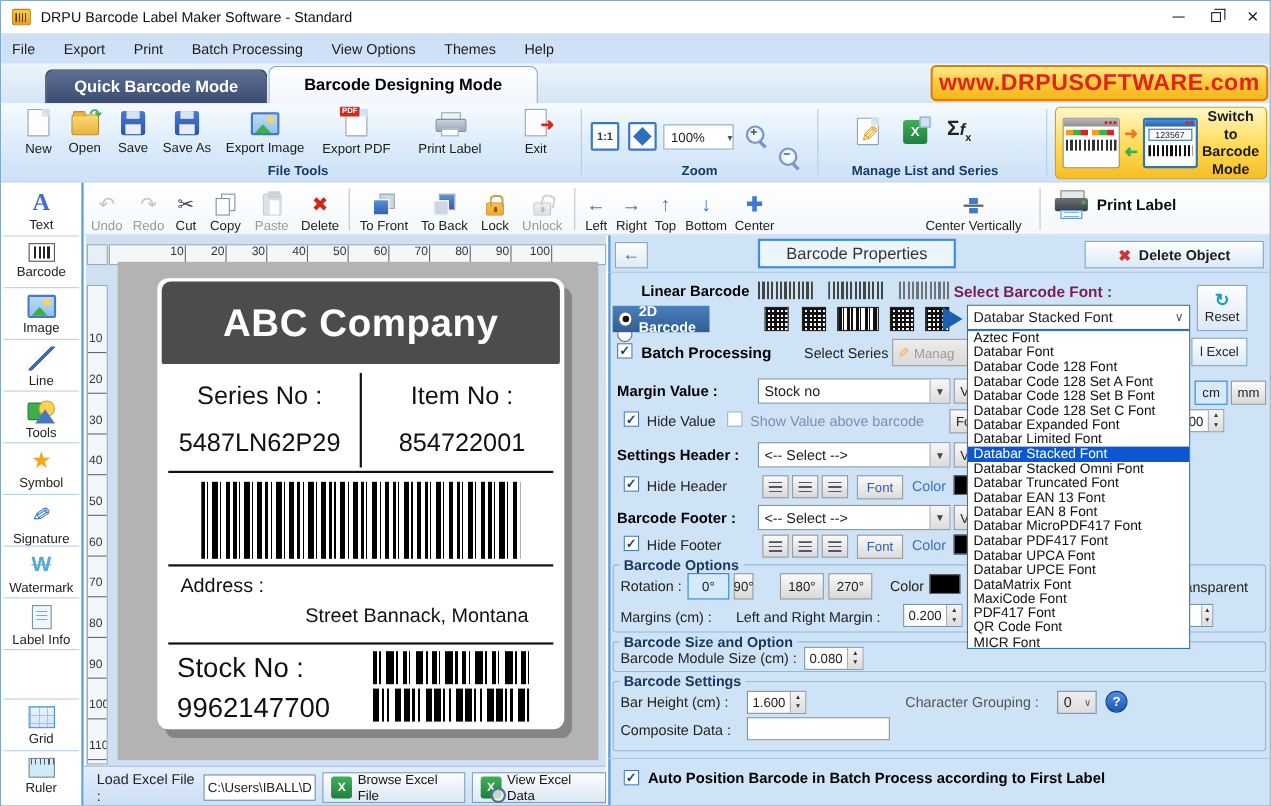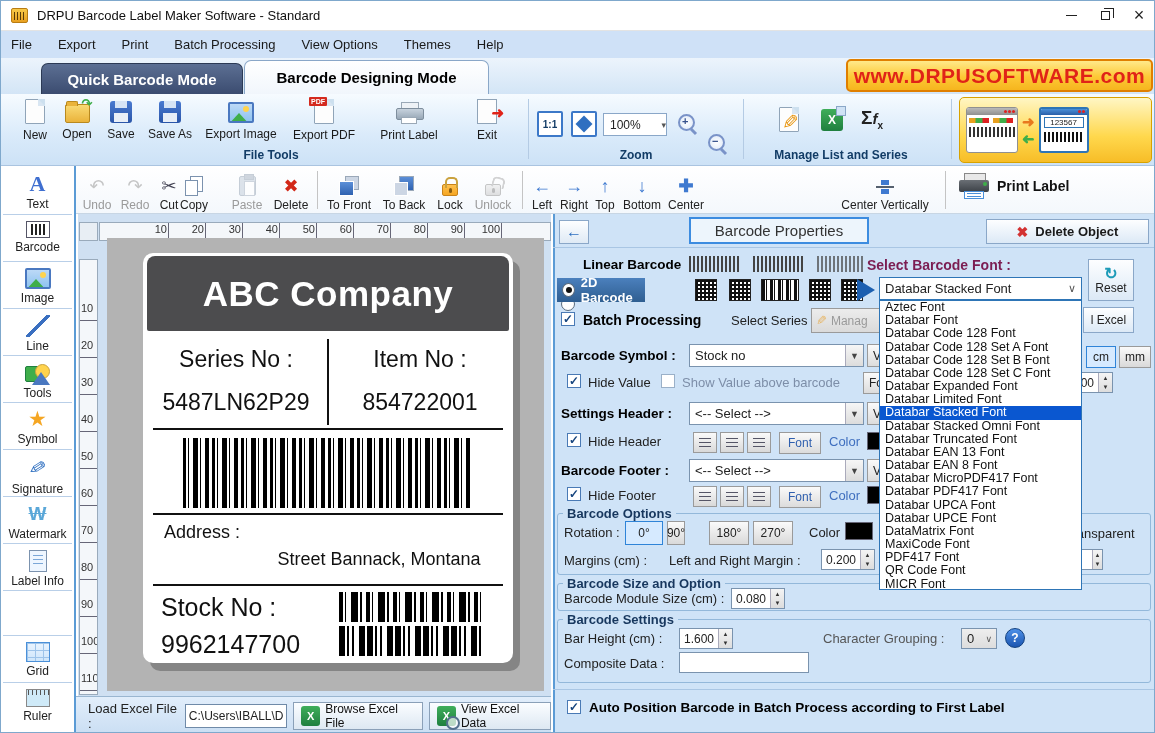--- a/index.html
+++ b/index.html
@@ -340,37 +340,38 @@
         <span class="g">➜</span>
       </span>
     <span class="mini2">
         <span class="bar">
           <i class="dot"></i>
           <i class="dot"></i>
         </span>
         <span class="num" style="display:block">123567</span>
         <span class="code" style="display:block"></span>
       </span>
+    <span class="sw-label">Switch to Barcode Mode</span>
   </div>
 
   
   <div class="abs toolbar2"></div>
   <div class="tb2 dis" style="left:78px;width:36px">
       <span class="g2 c-gray">↶</span>
       <span>Undo</span>
     </div>
   <div class="tb2 dis" style="left:116px;width:36px">
       <span class="g2 c-gray">↷</span>
       <span>Redo</span>
     </div>
   <div class="tb2" style="left:154px;width:28px">
       <span class="g2 c-dark">✂</span>
       <span>Cut</span>
     </div>
-  <div class="tb2" style="left:173px;width:40px">
+  <div class="tb2" style="left:184px;width:40px">
       <span class="ic ic-copy"></span>
       <span>Copy</span>
     </div>
   <div class="tb2 dis" style="left:226px;width:40px">
       <span class="ic ic-paste"></span>
       <span>Paste</span>
     </div>
   <div class="tb2" style="left:268px;width:44px">
       <span class="g2 c-red">✖</span>
       <span>Delete</span>
@@ -583,21 +584,21 @@
   <span class="abs" style="left:730px;top:312px;font-size:13px;color:#222">Select Series</span>
   <div class="abs graybtn dis frag" style="left:810px;top:307px;width:74px;height:25px;justify-content:flex-start;padding-left:4px;gap:4px;z-index:4">
       <span class="ic-pencil" style="font-size:13px;opacity:.6">✎</span>
       <span>Manag</span>
     </div>
   <div class="abs graybtn frag" style="left:1082px;top:306px;width:51px;height:26px;background:linear-gradient(#fdfeff,#dce9f6);border:1px solid #8aa7c8">
       <span>l Excel</span>
     </div>
 
   
-  <span class="abs plabel" style="left:560px;top:347px;font-size:13.5px">Barcode Symbol :</span>
+  <span class="abs plabel" style="left:560px;top:347px;font-size:13.5px">Margin Value :</span>
   <div class="abs dd" style="left:688px;top:343px;width:175px">
       <span>Stock no</span>
       <span class="btn-arrow">▼</span>
     </div>
   <div class="abs graybtn frag" style="left:866px;top:343px;width:64px;height:23px;justify-content:flex-start;padding-left:5px">
       <span>V</span>
     </div>
 
   
   <span class="abs cb" style="left:566px;top:373px">✓</span>

